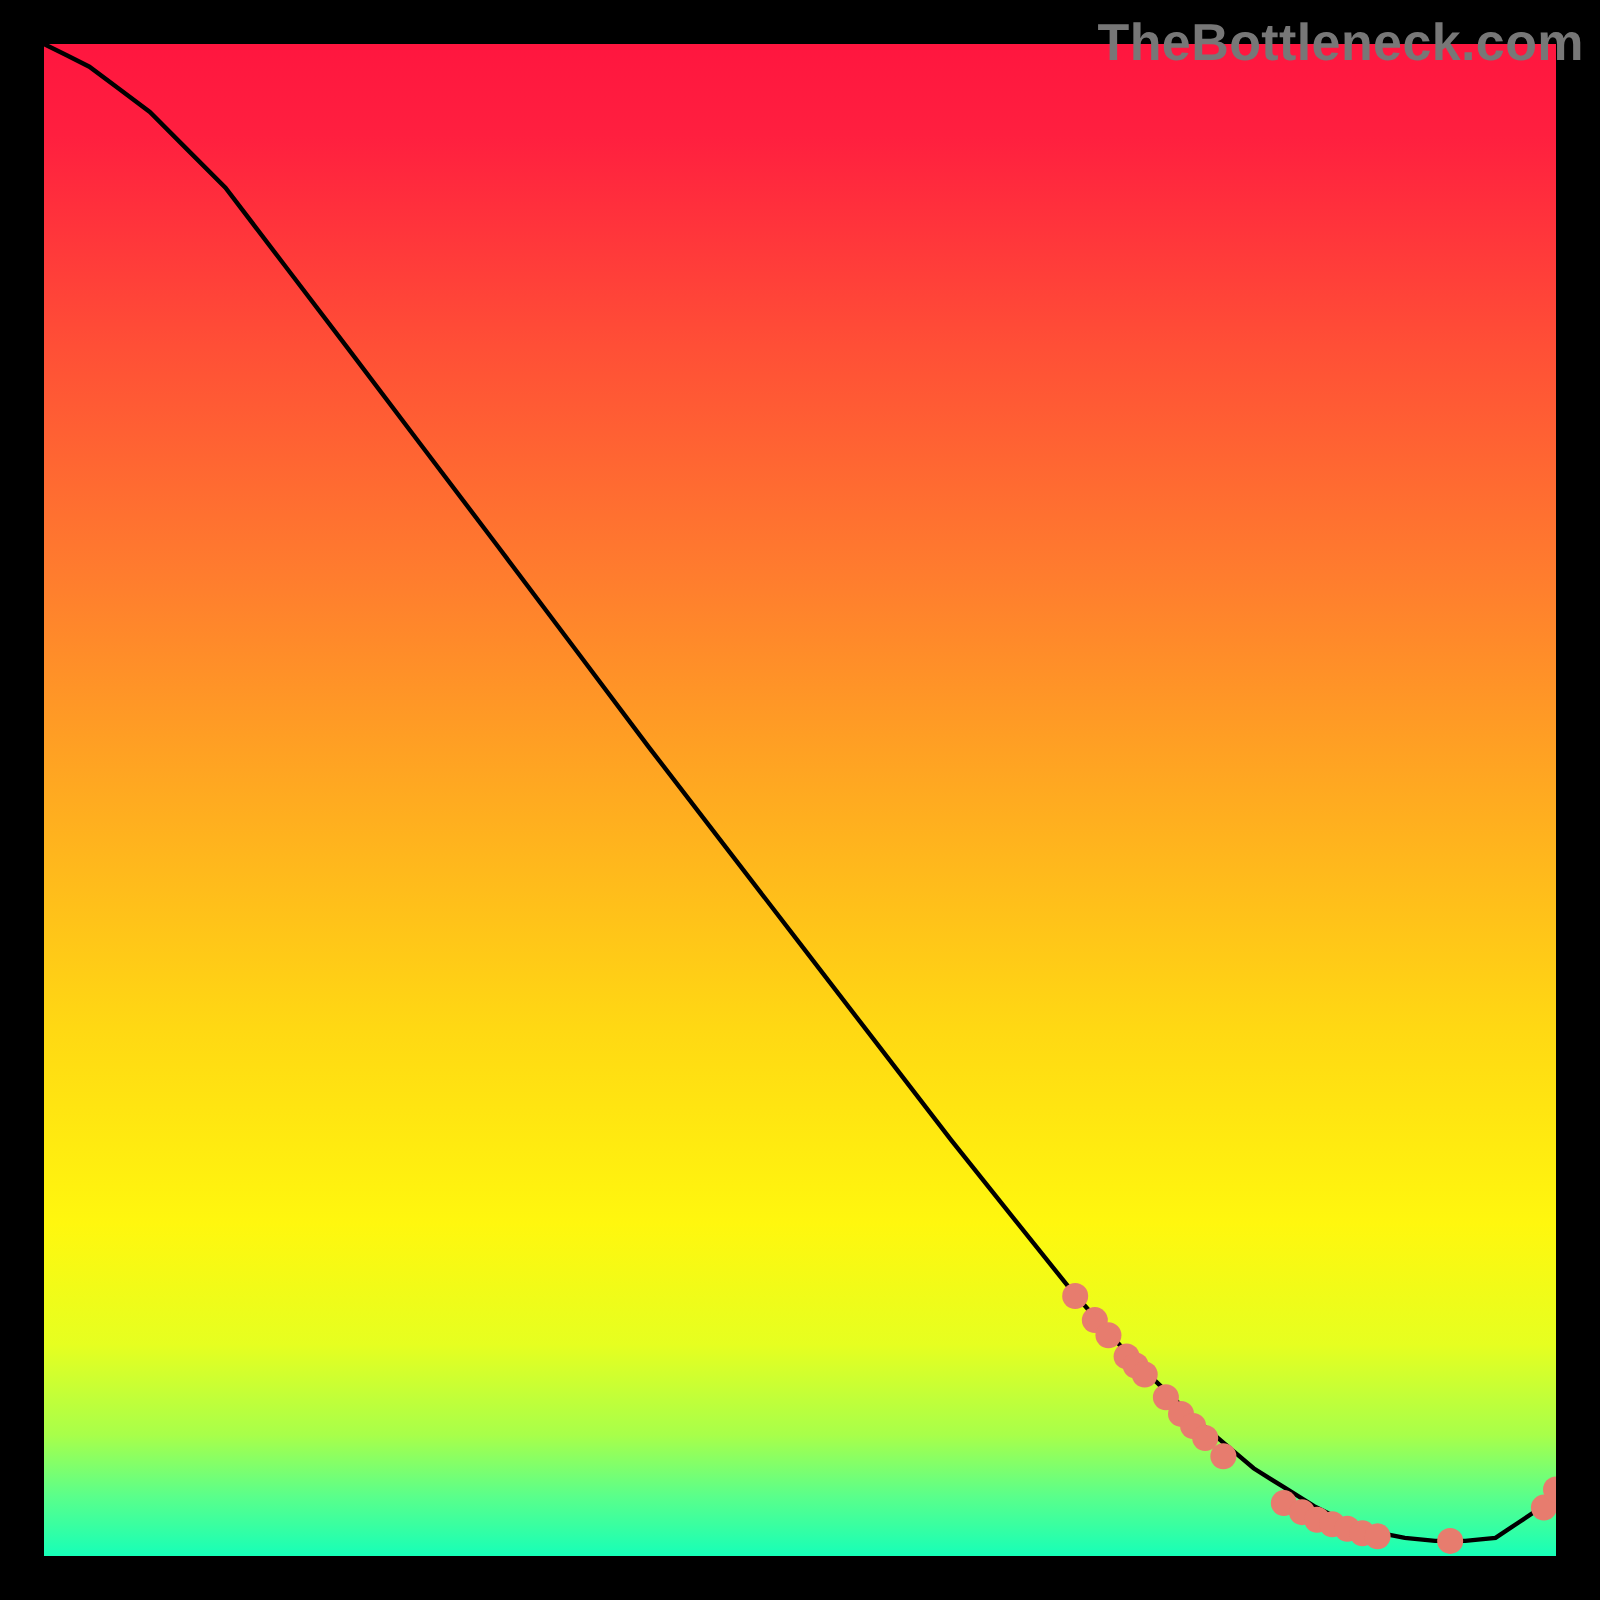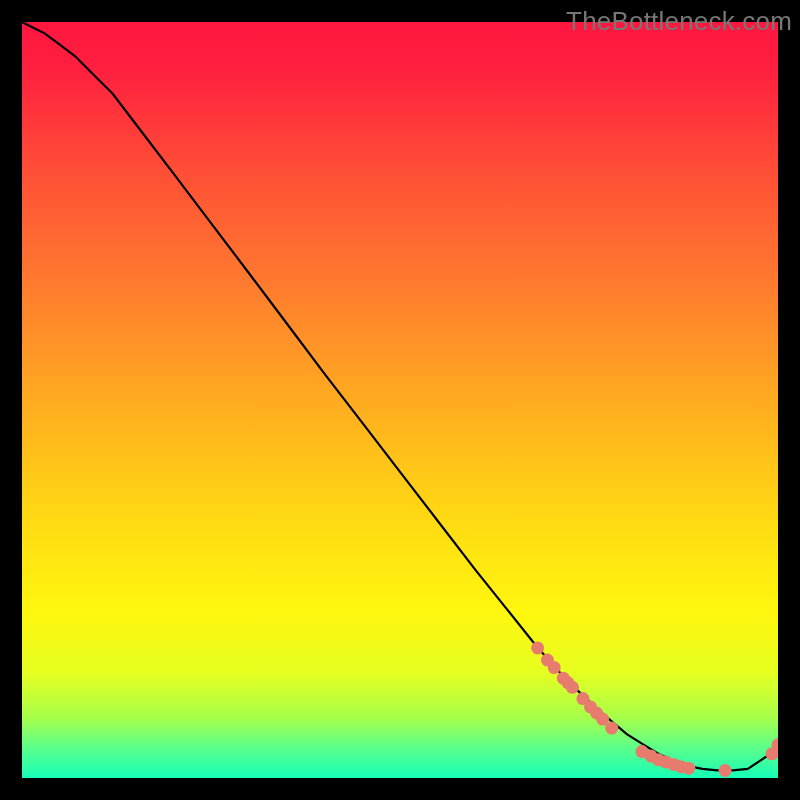--- a/index.html
+++ b/index.html
@@ -13,21 +13,21 @@
     width: 800px;
     height: 800px;
     background: #000;
   }
   .watermark {
     position: absolute;
     top: 6px;
     right: 8px;
     color: #777;
     font-size: 26px;
-    font-weight: normal;
+    font-weight: bold;
     letter-spacing: 0.2px;
     z-index: 10;
     text-align: right;
   }
   .plot-area {
     position: absolute;
     left: 22px;
     top: 22px;
     width: 756px;
     height: 756px;

